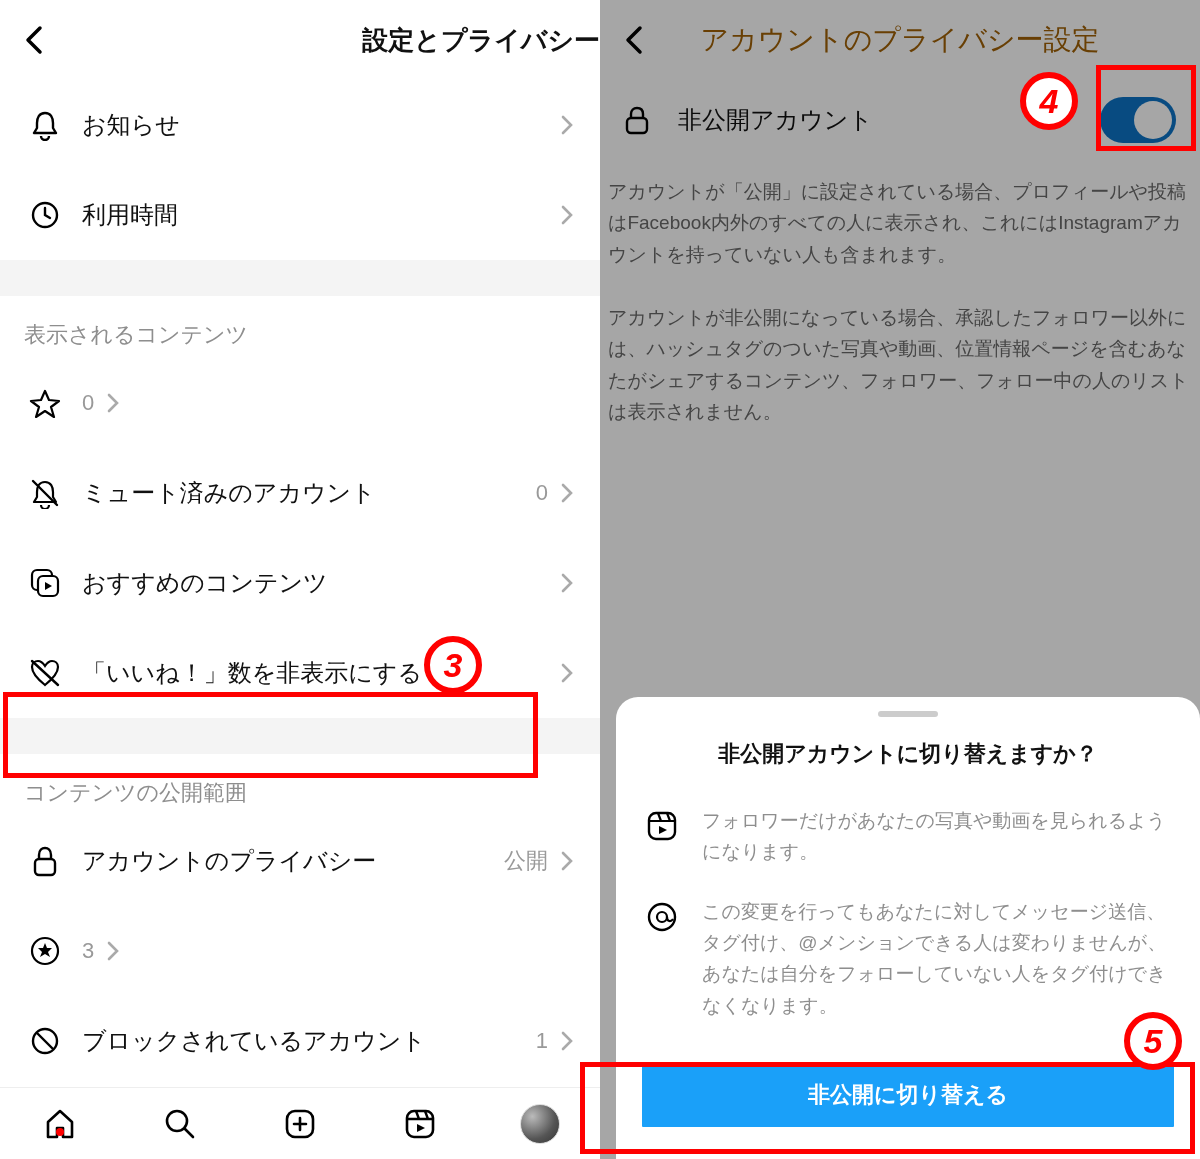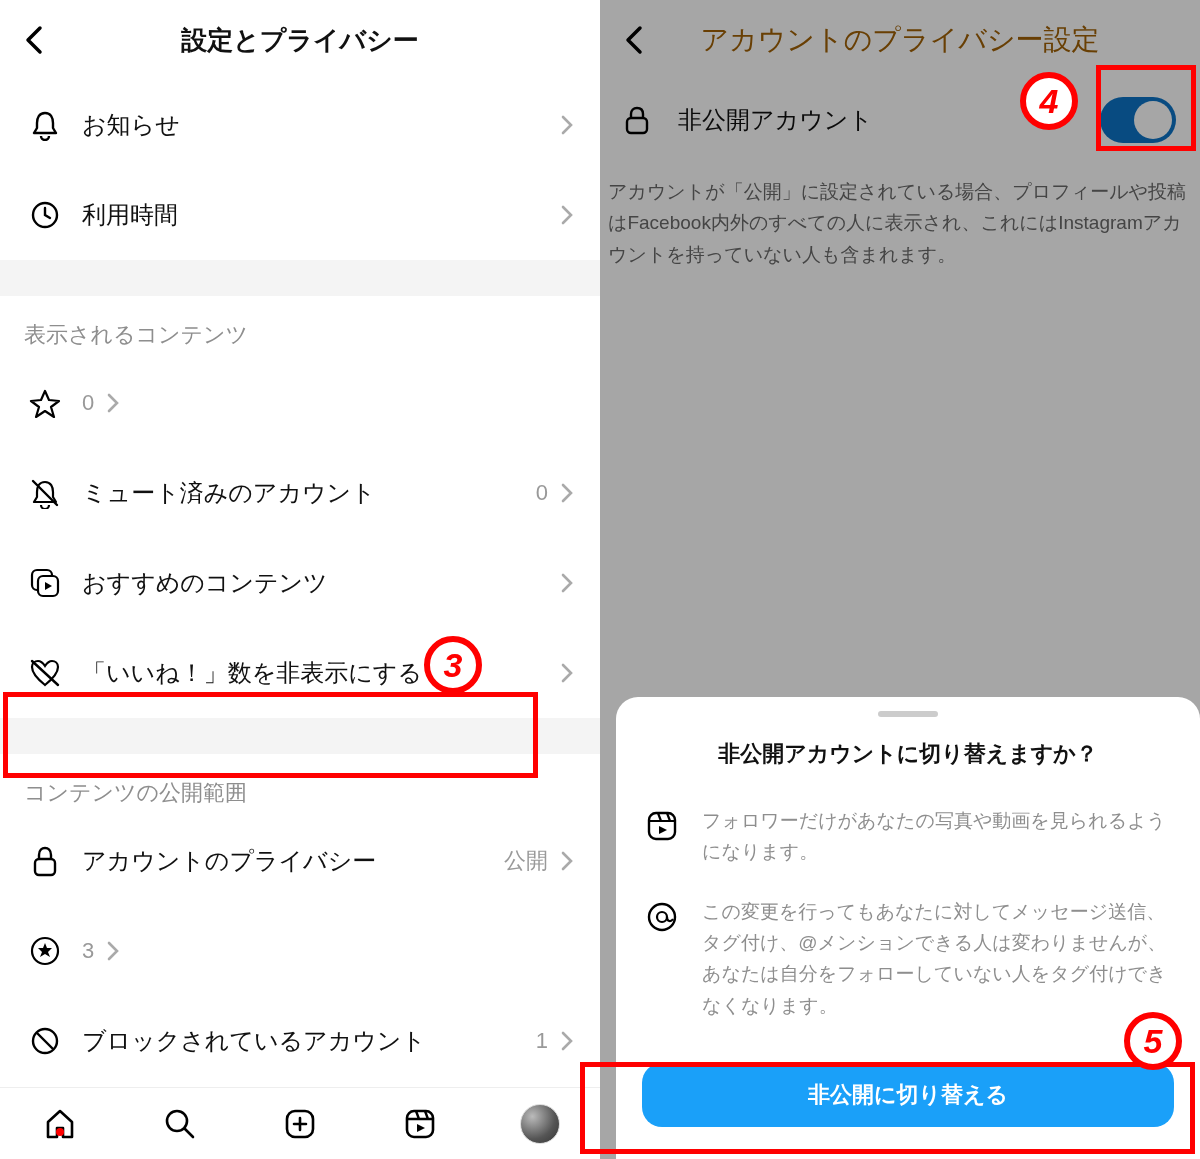--- a/index.html
+++ b/index.html
@@ -31,21 +31,21 @@
   .header {
     height: 80px;
     display: flex;
     align-items: center;
     position: relative;
     padding: 0 12px;
   }
   .header .title {
     position: absolute;
     left: 0; right: 0;
-    text-align: center;
+    text-align: right;
     font-size: 26px;
     font-weight: 700;
     color: #111;
   }
   .back-btn {
     width: 44px; height: 44px;
     display: flex; align-items: center; justify-content: center;
     z-index: 2;
   }
 
@@ -201,21 +201,21 @@
     font-size: 19px;
     line-height: 1.65;
     color: #8e8e8e;
   }
   .confirm-btn {
     margin-top: 42px;
     width: 100%;
     height: 64px;
     background: #1aa0f9;
     color: #fff;
-    border-radius: 20px;
+    border-radius: 1px;
     display: flex;
     align-items: center;
     justify-content: center;
     font-size: 22px;
     font-weight: 700;
   }
 
   
   .red-box {
     position: absolute;
@@ -463,20 +463,21 @@
         <svg width="26" height="30">
           <rect x="3" y="13" width="20" height="15" rx="4" stroke="#000" stroke-width="2.4" fill="none"></rect>
           <path d="M7 13 V9 C7 5 9.5 3 13 3 C16.5 3 19 5 19 9 V13" stroke="#000" stroke-width="2.4" fill="none"></path>
         </svg>
       </div>
     <div class="label">非公開アカウント</div>
     <div class="toggle"></div>
   </div>
 
   <div class="desc-text">アカウントが「公開」に設定されている場合、プロフィールや投稿はFacebook内外のすべての人に表示され、これにはInstagramアカウントを持っていない人も含まれます。</div>
+  <div class="desc-text">アカウントが非公開になっている場合、承認したフォロワー以外には、ハッシュタグのついた写真や動画、位置情報ページを含むあなたがシェアするコンテンツ、フォロワー、フォロー中の人のリストは表示されません。</div>
 
   <div class="dim-overlay"></div>
 
   <div class="sheet">
     <div class="sheet-handle"></div>
     <div class="sheet-title">非公開アカウントに切り替えますか？</div>
 
     <div class="sheet-row">
       <div class="sicon">
           <svg width="34" height="34">

